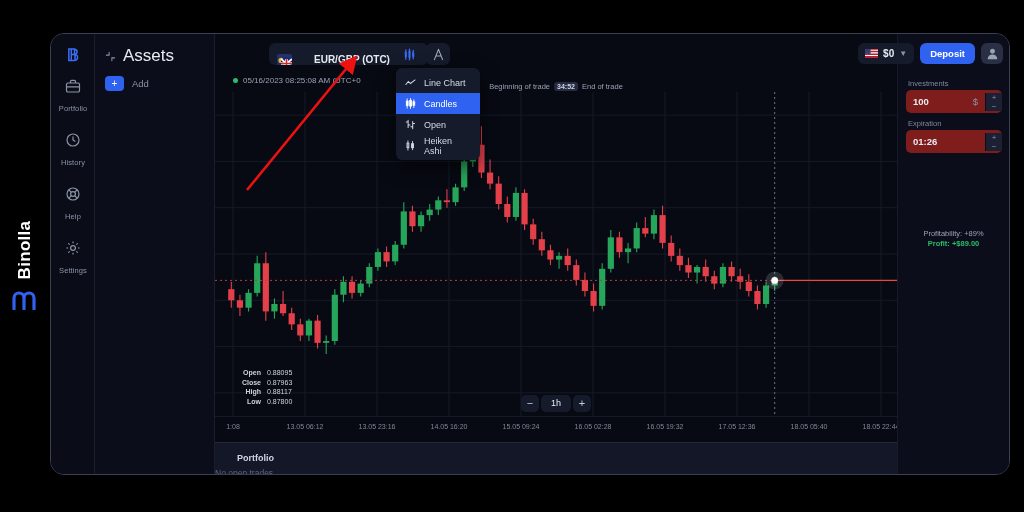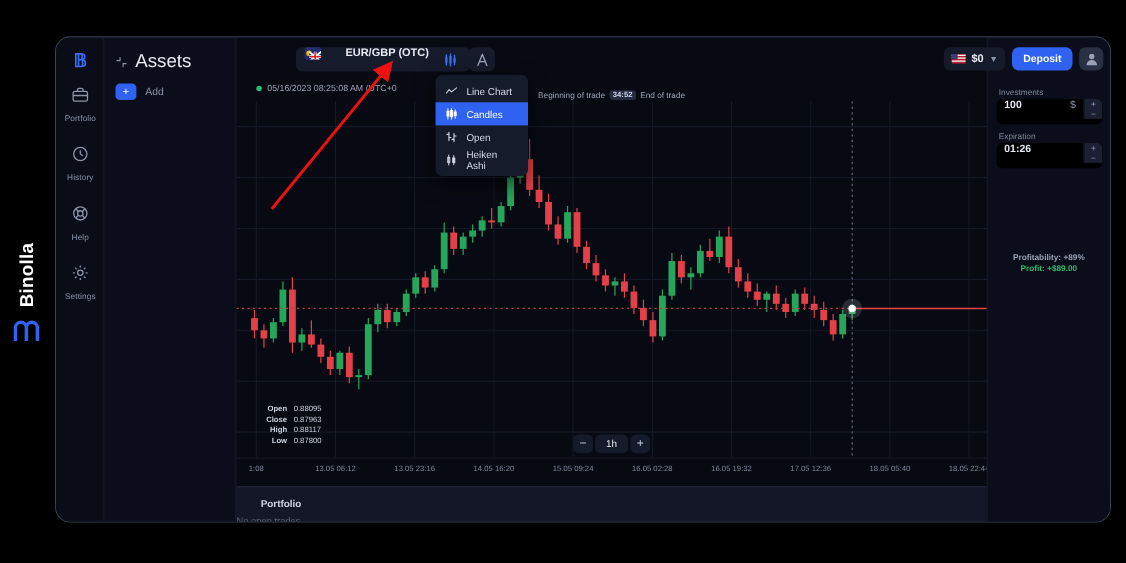--- a/index.html
+++ b/index.html
@@ -70,21 +70,21 @@
   
   .chart-area {
     position: absolute; left: 164px; top: 0; right: 112px; height: 410px;
     background: #070a12;
   }
   .toolbar {
     position: absolute; left: 0; top: 0; right: 0; height: 38px;
   }
   .sym-btn {
     position: absolute; left: 54px; top: 9px; height: 22px;
-    display: flex; align-items: flex-start; gap: 22px;
+    display: flex; align-items: flex-end; gap: 22px;
     background: #161b2b; border-radius: 6px; padding: 0 8px; cursor: pointer;
   }
   .flag { width: 15px; height: 11px; border-radius: 2px; overflow: hidden; position: relative; background: #26306b; }
   .sym-lb { color: #e8ebf2; font-size: 10px; font-weight: 700; }
   .chev { color: #8b93a8; font-size: 8px; }
   .tool-btn {
     position: absolute; top: 9px; width: 24px; height: 22px; border-radius: 6px;
     background: #161b2b; cursor: pointer;
     display: flex; align-items: center; justify-content: center;
   }
@@ -189,22 +189,22 @@
     height: 21px; background: #2f62f0; border-radius: 6px; padding: 0 10px;
     color: #fff; font-size: 9.5px; font-weight: 700; line-height: 21px; cursor: pointer;
   }
   .avatar {
     width: 22px; height: 21px; border-radius: 6px; background: #2a3044;
     display: flex; align-items: center; justify-content: center; cursor: pointer;
   }
 
   .fld-lb { position: absolute; color: #7f879b; font-size: 7.5px; text-align: right; }
   .fld {
-    position: absolute; height: 23px; display: flex; align-items: flex-start;
-    background: #000000; border-radius: 5px; overflow: hidden;
+    position: absolute; height: 23px; display: flex; align-items: center;
+    background: #7f1d1d; border-radius: 5px; overflow: hidden;
   }
   .fld .inp {
     flex: 1; display: flex; align-items: center; justify-content: space-between;
     padding: 0 7px; color: #e8ebf2; font-size: 9.5px; font-weight: 700;
   }
   .fld .cur { color: #8b93a8; font-weight: 400; }
   .spin {
     width: 17px; background: #1b2133; display: flex; flex-direction: column;
     border-left: 1px solid #0b0e1a;
   }
@@ -215,21 +215,21 @@
 
   .act {
     position: absolute; left: 8px; width: 96px; height: 30px; border-radius: 6px;
     display: flex; align-items: center; justify-content: space-between;
     padding: 0 10px; color: #fff; font-size: 11px; font-weight: 700; cursor: pointer;
   }
   #btn-higher { background: #2f62f0; top: 122px; }
   #btn-lower  { background: #f9544f; top: 157px; }
 
   .profit-wrap { position: absolute; left: 0; right: 0; top: 195px; text-align: center; }
-  .prof1 { color: #9aa2b6; font-size: 7.5px; font-weight: 700; }
+  .prof1 { color: #9aa2b6; font-size: 7.5px; font-weight: 400; }
   .prof2 { color: #2bbd6a; font-size: 7.5px; font-weight: 700; margin-top: 1px; }
 
   
   .footer {
     position: absolute; left: 164px; right: 0; bottom: 0; height: 32px;
     background: #131727; border-top: 1px solid #222739;
   }
   .footer .ttl { position: absolute; left: 22px; top: 10px; color: #cfd5e4; font-size: 9px; font-weight: 700; }
   .footer .cv { position: absolute; right: 18px; top: 9px; color: #8b93a8; font-size: 9px; cursor: pointer; }
   .noopen { position: absolute; left: 164px; bottom: -4px; color: #5e667a; font-size: 8.5px; }

